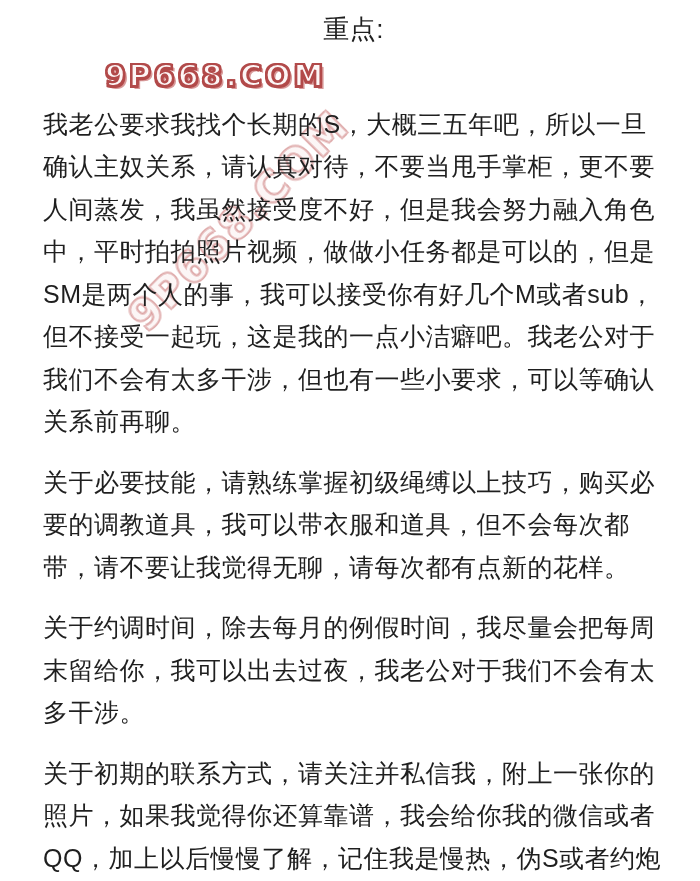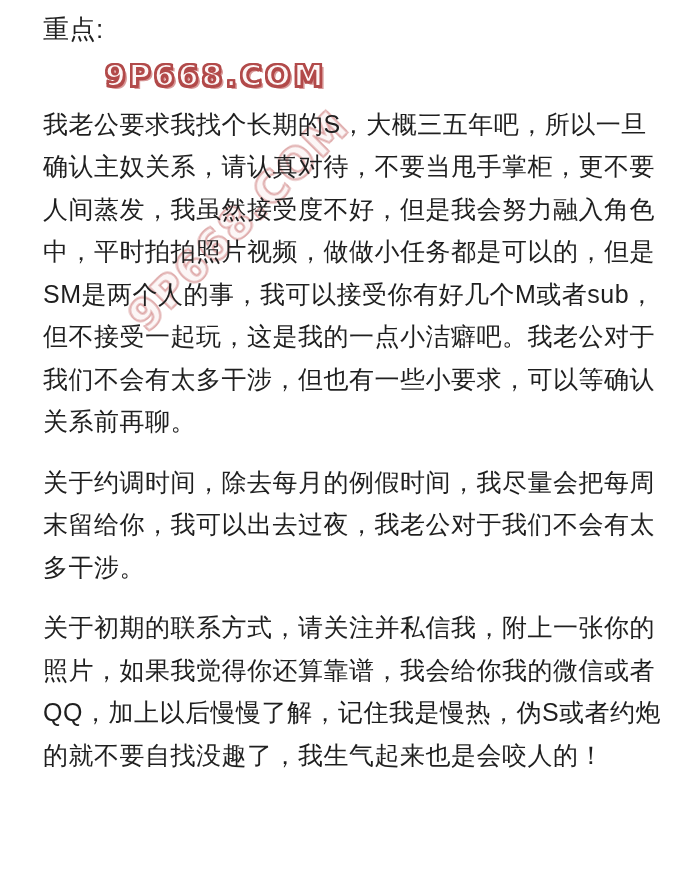--- a/index.html
+++ b/index.html
@@ -42,20 +42,21 @@
     padding: 8px 36px 0 43px;
     font-size: 25px;
     line-height: 42.5px;
     color: #1f1f1f;
     letter-spacing: 0.5px;
   }
   .heading {
     margin: 0;
     font-size: 26px;
     font-weight: normal;
+    text-align: center;
   }
   
   .wm-banner {
     margin: 5px 0 7px 62px;
     font-family: "DejaVu Sans", sans-serif;
     font-size: 30px;
     line-height: 40px;
     font-weight: bold;
     letter-spacing: 3px;
     color: #fdf6f6;
@@ -81,18 +82,19 @@
   <div class="wm-diagonal">9P668.COM</div>
 
   <div class="content">
 
     <p class="heading">重点:</p>
 
     <div class="wm-banner">9P668.COM</div>
 
     <div class="paragraphs">
       <p>我老公要求我找个长期的S，大概三五年吧，所以一旦确认主奴关系，请认真对待，不要当甩手掌柜，更不要人间蒸发，我虽然接受度不好，但是我会努力融入角色中，平时拍拍照片视频，做做小任务都是可以的，但是SM是两个人的事，我可以接受你有好几个M或者sub，但不接受一起玩，这是我的一点小洁癖吧。我老公对于我们不会有太多干涉，但也有一些小要求，可以等确认关系前再聊。</p>
+      <p>关于必要技能，请熟练掌握初级绳缚以上技巧，购买必要的调教道具，我可以带衣服和道具，但不会每次都带，请不要让我觉得无聊，请每次都有点新的花样。</p>
       <p>关于约调时间，除去每月的例假时间，我尽量会把每周末留给你，我可以出去过夜，我老公对于我们不会有太多干涉。</p>
       <p>关于初期的联系方式，请关注并私信我，附上一张你的照片，如果我觉得你还算靠谱，我会给你我的微信或者QQ，加上以后慢慢了解，记住我是慢热，伪S或者约炮的就不要自找没趣了，我生气起来也是会咬人的！</p>
     </div>
 
   </div>
 </div>
 
 </body></html>

